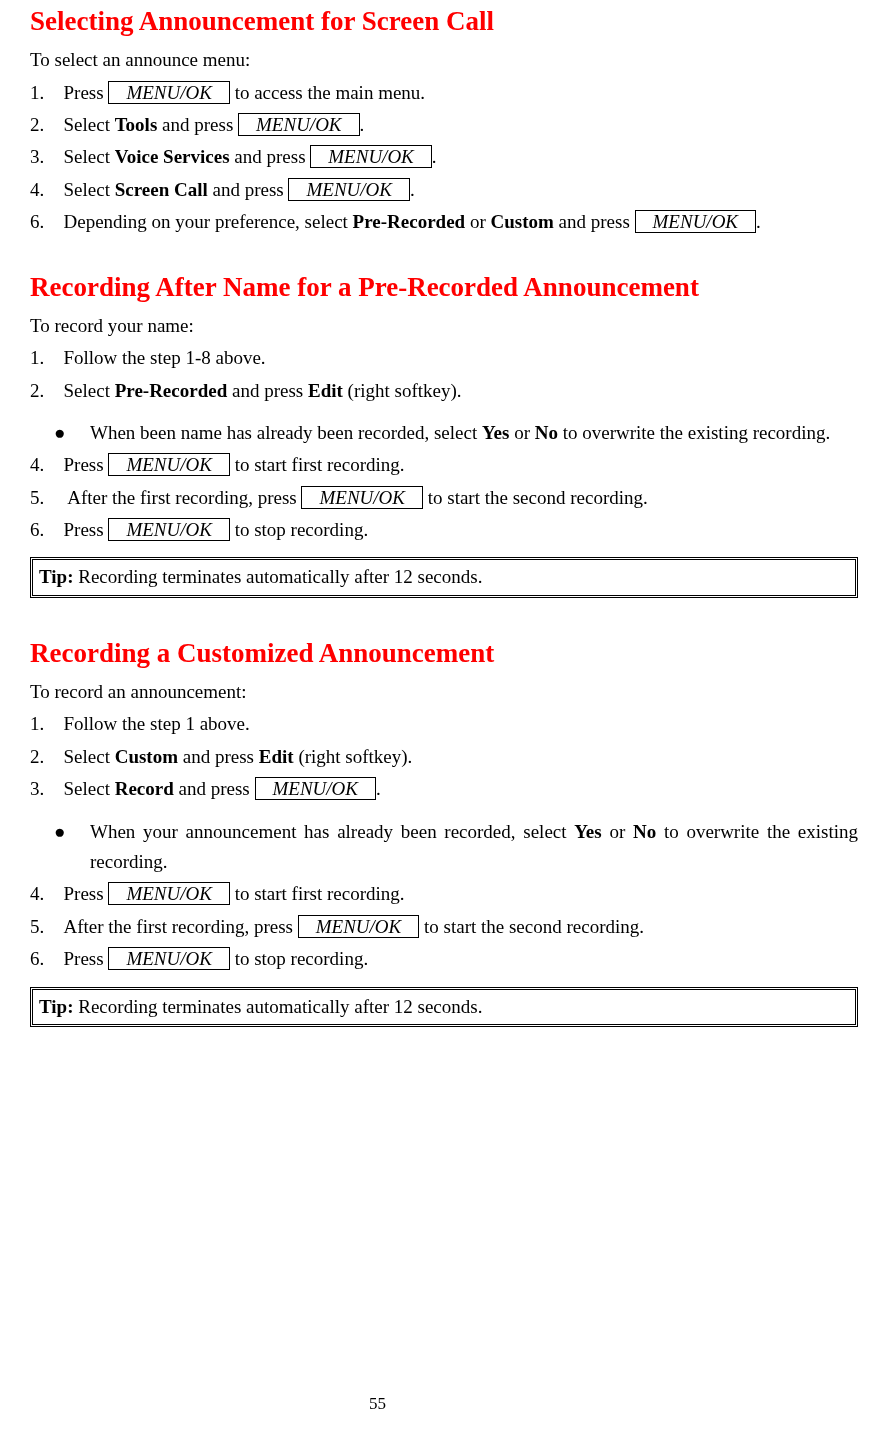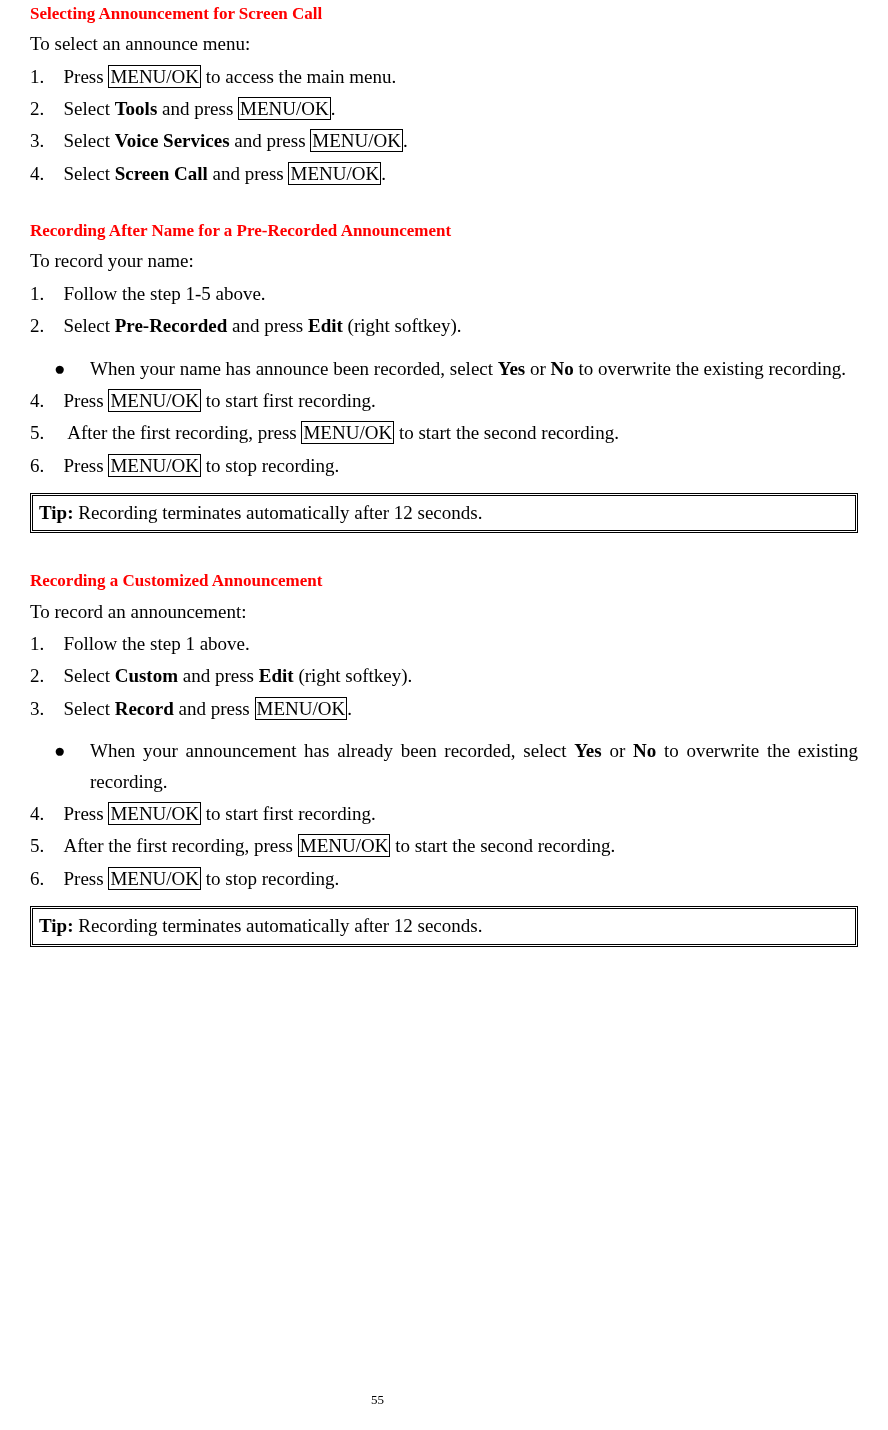--- a/index.html
+++ b/index.html
@@ -8,21 +8,21 @@
       line-height: 1.6;
       width: 888px;
       margin: 0;
       padding: 0 30px 30px 30px;
       box-sizing: border-box;
       color: #000;
     }
     .heading-red {
       color: #ff0000;
       font-weight: bold;
-      font-size: 17px;
+      font-size: 27px;
       margin: 0 0 2px 0;
     }
     .intro {
       margin: 0 0 2px 0;
     }
     ol.numbered {
       list-style: none;
       margin: 0 0 12px 0;
       padding: 0;
     }
@@ -42,65 +42,67 @@
       text-indent: -36px;
       text-align: justify;
     }
     .bullet-dot {
       display: inline-block;
       width: 36px;
       text-indent: 0;
     }
     .boxed-key {
       border: 1px solid #000;
-      padding: 0 1px;
+      padding: 0 17px;
+      font-style: italic;
     }
     .tip-box {
       border: 3px double #000;
       padding: 2px 6px;
       margin: 4px 0 18px 0;
     }
     .tip-label {
       font-weight: bold;
       text-align: center;
     }
     b { font-weight: bold; }
     .page-num {
       text-align: center;
-      font-size: 13px;
+      font-size: 17px;
       position: absolute;
       width: 755px;
       left: 0;
       top: 1390px;
     }
     .section-gap {
       height: 16px;
     }
   </style>
 </head>
 <body>
 
 <div class="heading-red">Selecting Announcement for Screen Call</div>
 <div class="intro">To select an announce menu:</div>
 <ol class="numbered">
   <li><span class="num">1.</span>&nbsp;&nbsp;<span>Press </span><span class="boxed-key">MENU/OK</span><span> to access the main menu.</span></li>
   <li><span class="num">2.</span>&nbsp;&nbsp;<span>Select </span><b>Tools</b><span> and press </span><span class="boxed-key">MENU/OK</span><span>.</span></li>
   <li><span class="num">3.</span>&nbsp;&nbsp;<span>Select </span><b>Voice Services</b><span> and press </span><span class="boxed-key">MENU/OK</span><span>.</span></li>
   <li><span class="num">4.</span>&nbsp;&nbsp;<span>Select </span><b>Screen Call</b><span> and press </span><span class="boxed-key">MENU/OK</span><span>.</span></li>
+  <li><span class="num">6.</span>&nbsp;&nbsp;<span>Depending on your preference, select </span><b>Pre-Recorded</b><span> or </span><b>Custom</b><span> and press </span><span class="boxed-key">MENU/OK</span><span>.</span></li>
 </ol>
 
 <div class="section-gap"></div>
 
 <div class="heading-red">Recording After Name for a Pre-Recorded Announcement</div>
 <div class="intro">To record your name:</div>
 <ol class="numbered">
-  <li><span class="num">1.</span>&nbsp;&nbsp;<span>Follow the step 1-5 above.</span></li>
+  <li><span class="num">1.</span>&nbsp;&nbsp;<span>Follow the step 1-8 above.</span></li>
   <li><span class="num">2.</span>&nbsp;&nbsp;<span>Select </span><b>Pre-Recorded</b><span> and press </span><b>Edit</b><span> (right softkey).</span></li>
 </ol>
-<div class="bullet-line"><span class="bullet-dot">●</span><span>When your name has announce been recorded, select </span><b>Yes</b><span> or </span><b>No</b><span> to overwrite the existing recording.</span></div>
+<div class="bullet-line"><span class="bullet-dot">●</span><span>When been name has already been recorded, select </span><b>Yes</b><span> or </span><b>No</b><span> to overwrite the existing recording.</span></div>
 <ol class="numbered">
   <li><span class="num">4.</span>&nbsp;&nbsp;<span>Press </span><span class="boxed-key">MENU/OK</span><span> to start first recording.</span></li>
   <li><span class="num">5.</span>&nbsp;&nbsp;<span> After the first recording, press </span><span class="boxed-key">MENU/OK</span><span> to start the second recording.</span></li>
   <li><span class="num">6.</span>&nbsp;&nbsp;<span>Press </span><span class="boxed-key">MENU/OK</span><span> to stop recording.</span></li>
 </ol>
 <div class="tip-box">
   <span class="tip-label">Tip:</span><span> Recording terminates automatically after 12 seconds.</span>
 </div>
 
 <div class="section-gap"></div>

